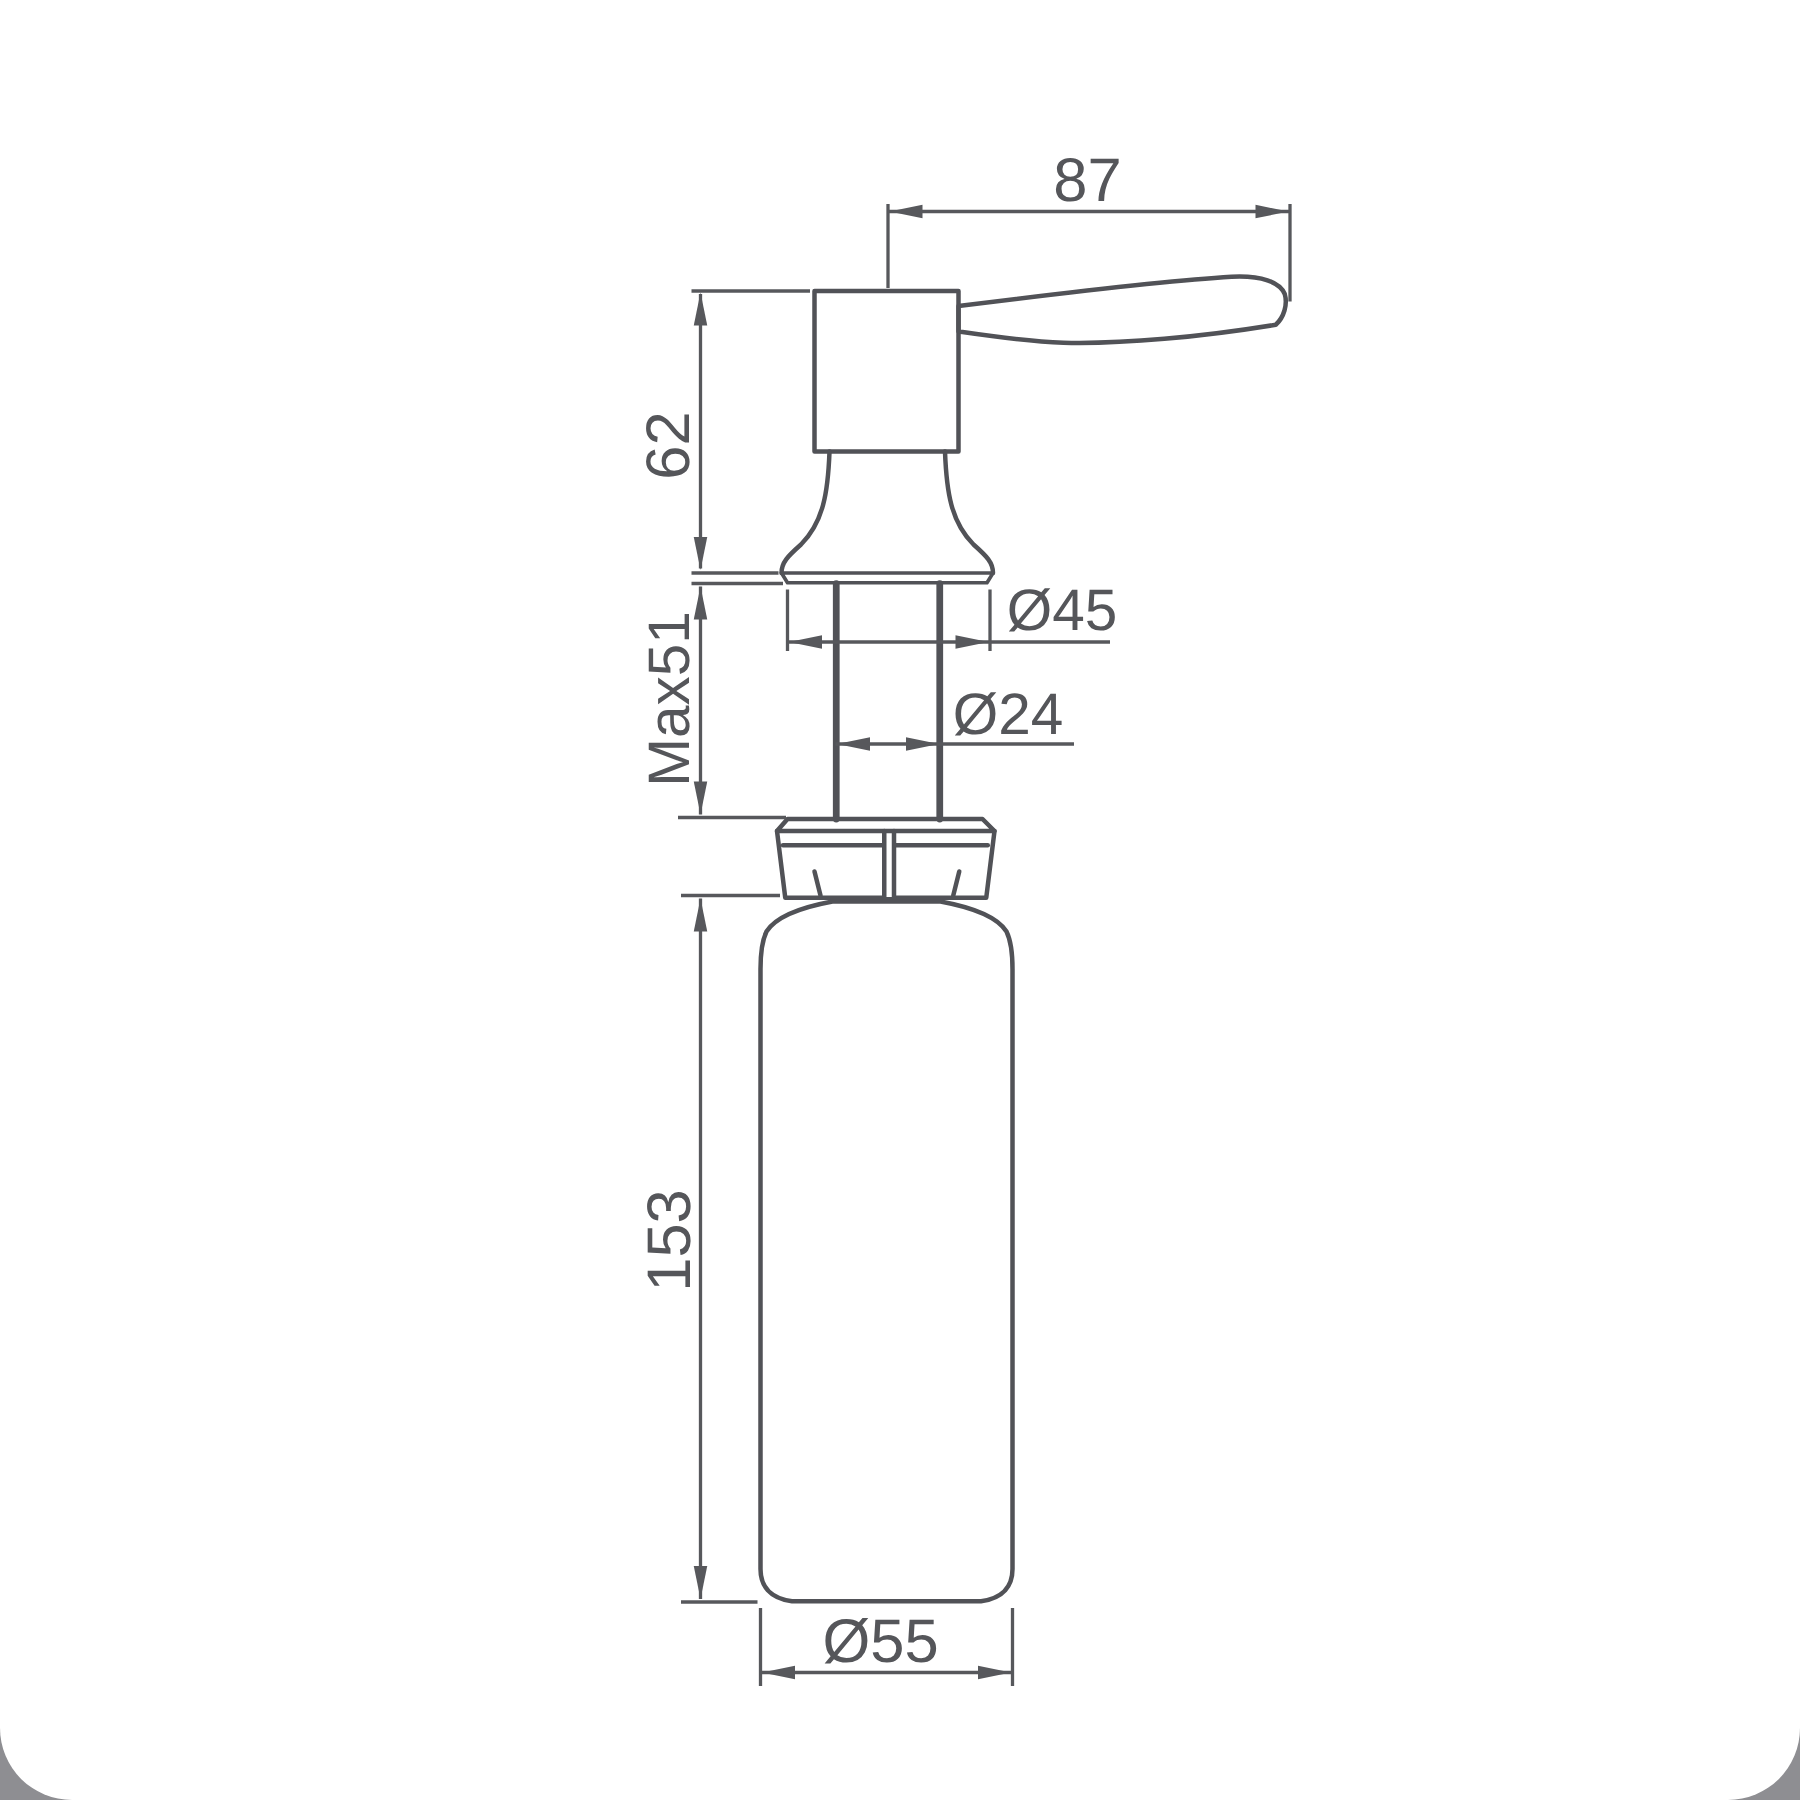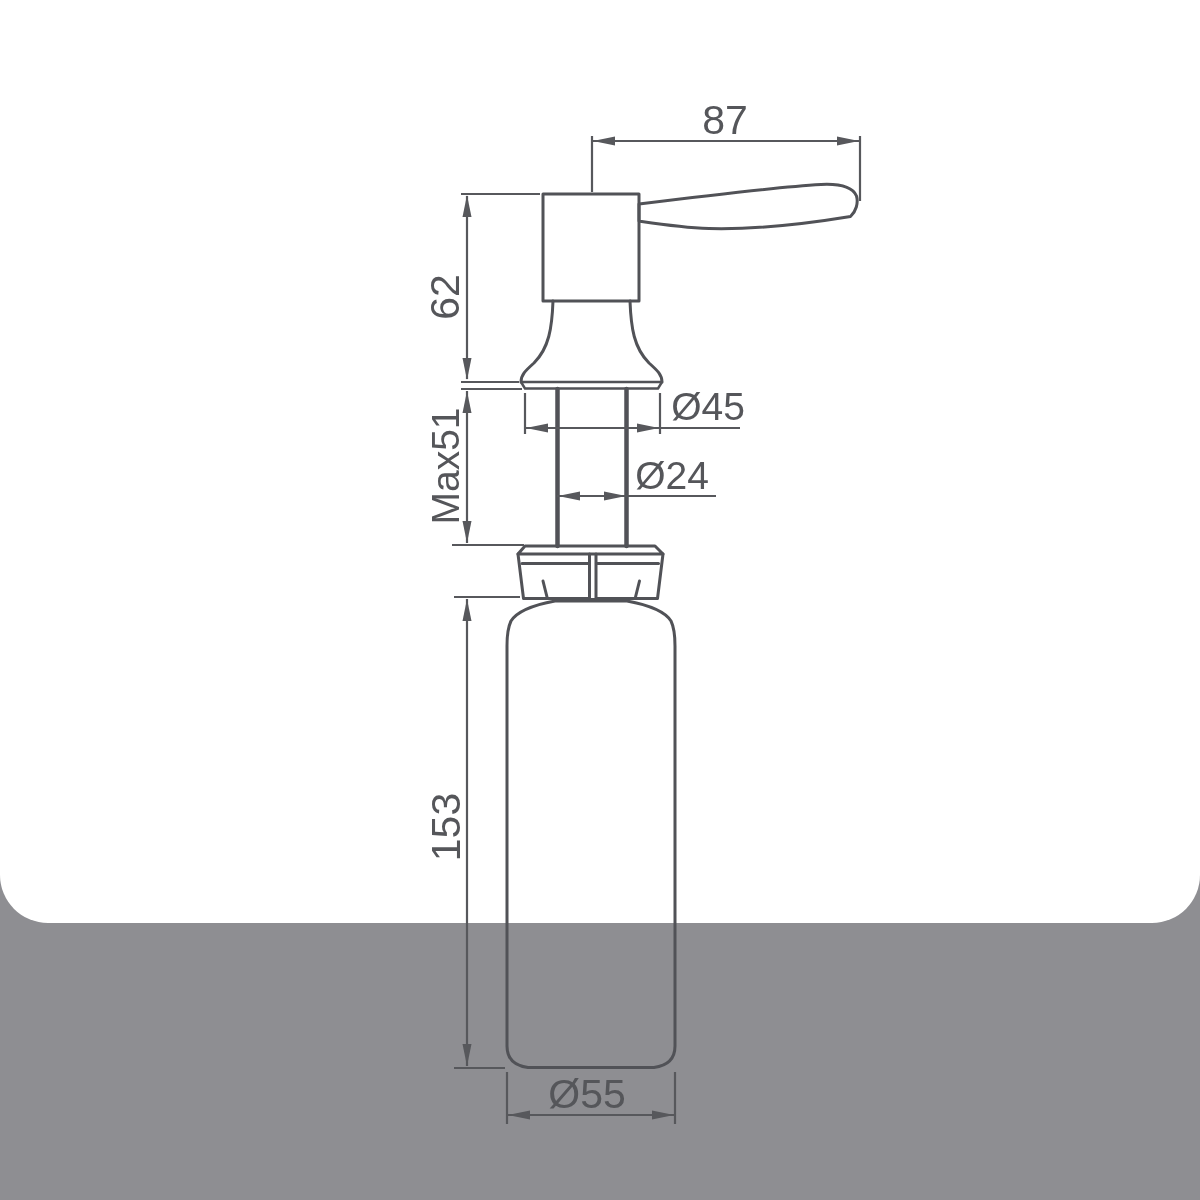--- a/index.html
+++ b/index.html
@@ -4,21 +4,21 @@
 <style>
   html,body{margin:0;padding:0;}
   body{
     width:1200px;height:1200px;
     background:var(--bg,#8e8e92);
     font-family:"Liberation Sans", sans-serif;
     overflow:hidden;
   }
   .canvas-card{
     position:absolute;left:0;top:0;
-    width:1200px;height:923px;
+    width:1200px;height:1200px;
     background:var(--canvas,#fff);
     border-radius:0 0 48px 48px;
   }
   svg{display:block;}
   .obj{fill:none;stroke:var(--obj,#515257);stroke-width:3;stroke-linejoin:round;stroke-linecap:round;}
   .obj-thick{fill:none;stroke:var(--obj,#515257);stroke-width:4.5;stroke-linecap:round;}
   .obj-thin{fill:none;stroke:var(--obj,#515257);stroke-width:2.4;stroke-linejoin:round;}
   .dim{fill:none;stroke:var(--dim,#57585c);stroke-width:2.2;stroke-linecap:butt;}
   .arrow{fill:var(--dim,#57585c);stroke:none;}
   .lbl{fill:var(--txt,#55565a);font-family:"Liberation Sans",sans-serif;font-size:41px;}

